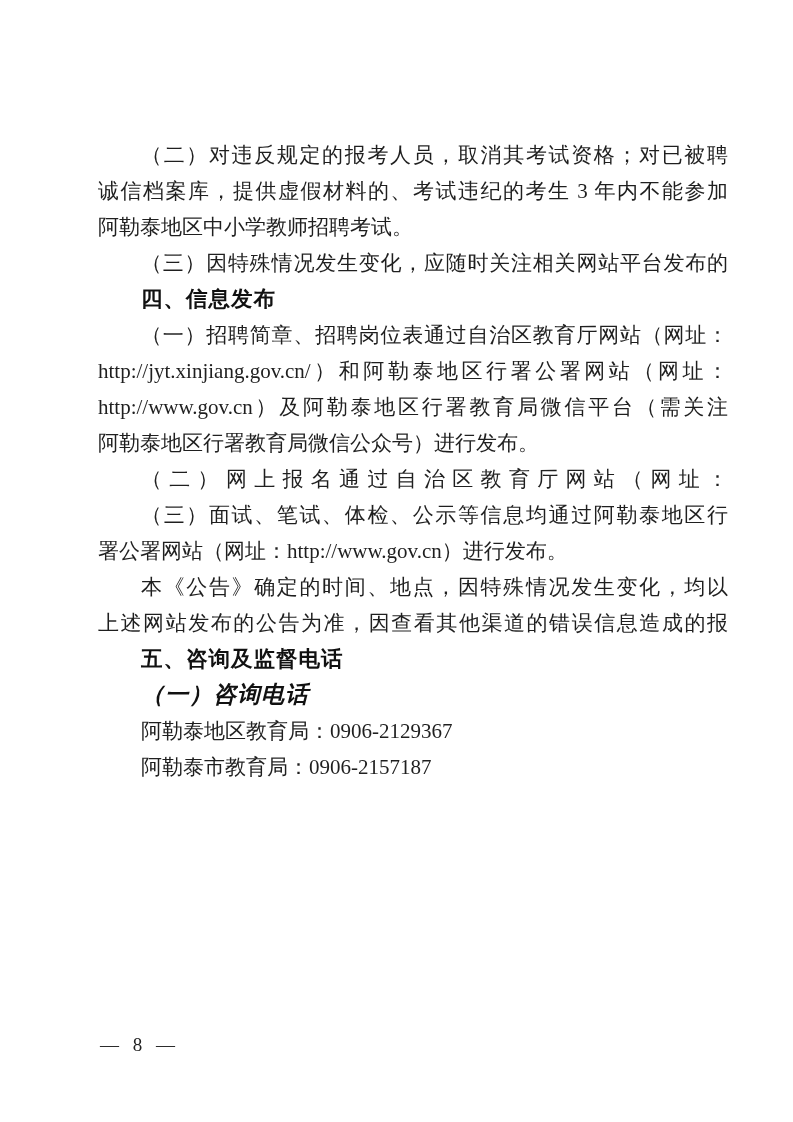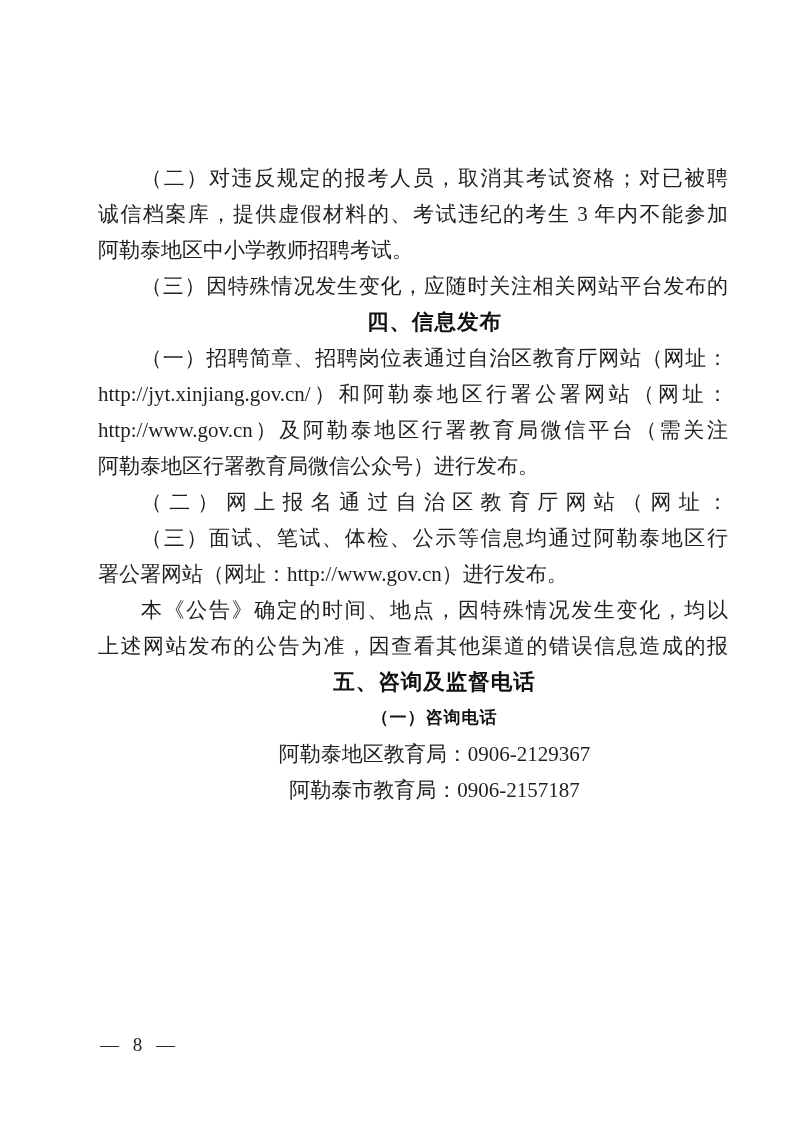--- a/index.html
+++ b/index.html
@@ -9,54 +9,55 @@
     height: 1122px;
     margin: 0 auto;
     background: #ffffff;
     overflow: hidden;
     font-family: "Liberation Serif", serif;
     color: #1f1f1f;
   }
   .content {
     position: absolute;
     left: 98px;
-    top: 160px;
+    top: 137px;
     width: 630px;
   }
   .ln {
     box-sizing: border-box;
     width: 630px;
     height: 36px;
     line-height: 36px;
     font-size: 21px;
     white-space: nowrap;
     text-align: left;
   }
   
   .ln.j {
     white-space: normal;
     text-align: justify;
     text-align-last: justify;
   }
   
-  .ln.ind { padding-left: 43px; text-align: center; }
+  .ln.ind { padding-left: 43px; }
   
   .ln.h-hei {
     font-family: "Liberation Sans", sans-serif;
     font-weight: bold;
     font-size: 21.5px;
     letter-spacing: 1px;
     color: #111111;
   }
   
   .ln.h-kai {
     font-weight: bold;
-    font-size: 17px;
+    font-size: 23px;
     letter-spacing: 1px;
     color: #111111;
+    font-style: italic;
   }
   .footer {
     position: absolute;
     left: 100px;
     top: 1033px;
     font-size: 19px;
     line-height: 24px;
     color: #222222;
     word-spacing: 7px;
     letter-spacing: 1px;

